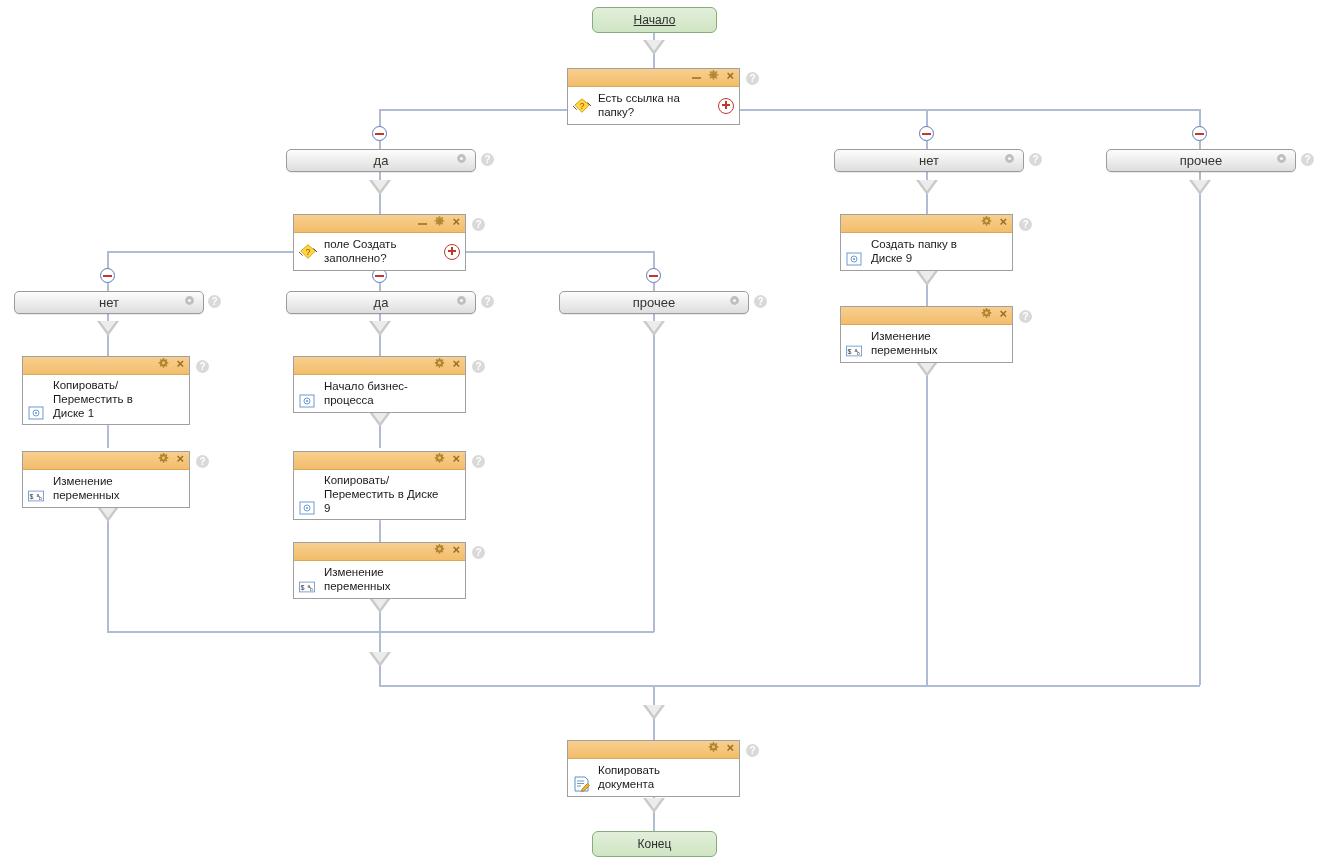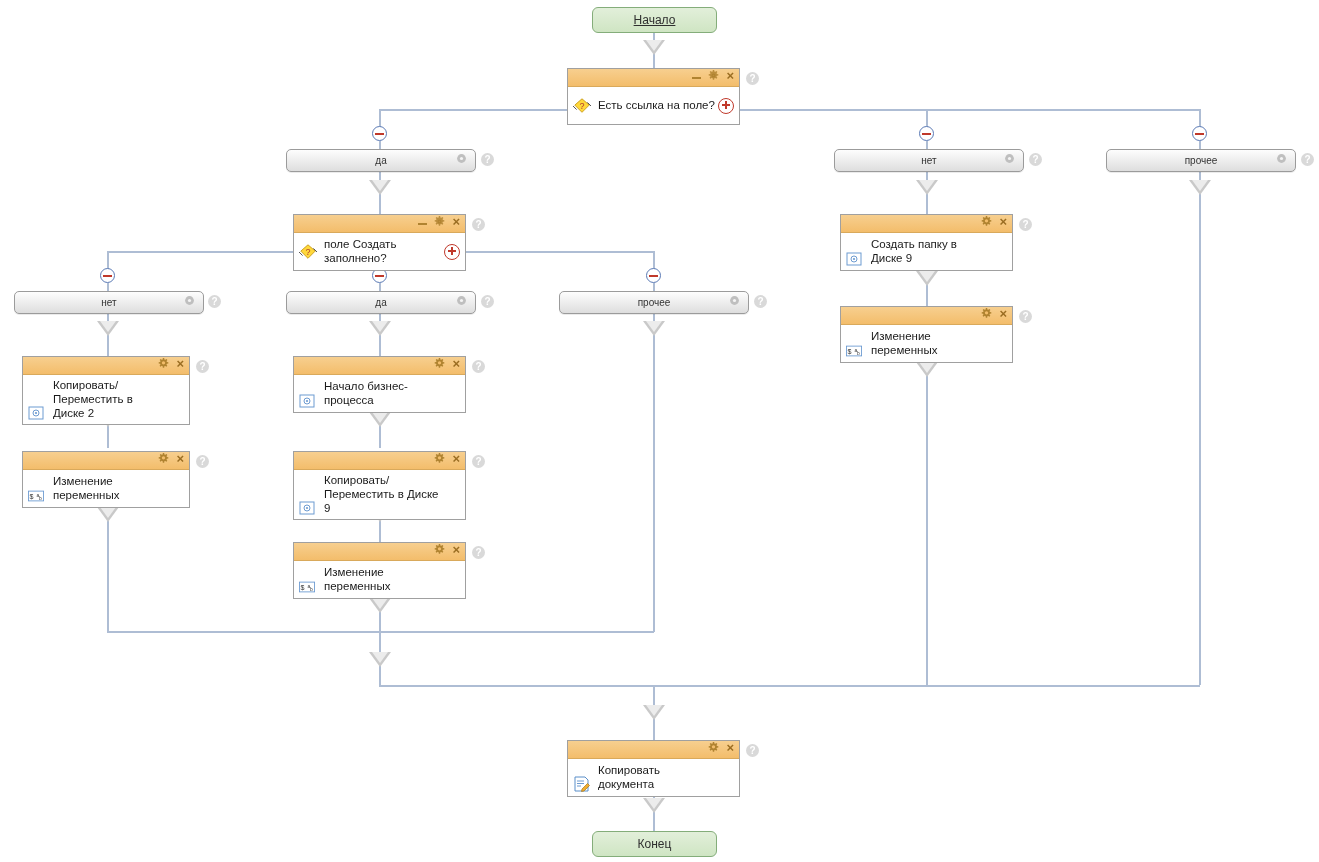--- a/index.html
+++ b/index.html
@@ -25,21 +25,21 @@
   
   .term{position:absolute;height:24px;border:1px solid #84ad7a;border-radius:6px;
         background:linear-gradient(#e2efda,#cfe5c3);
         display:flex;align-items:center;justify-content:center;
         font-size:12px;color:#2f2f2f;}
 
   
   .pill{position:absolute;height:21px;border:1px solid #9b9b9b;border-radius:5px;
         background:linear-gradient(#fdfdfd,#dedede);
         display:flex;align-items:center;justify-content:center;
-        font-size:10px;color:#333;box-shadow:0 1px 0 rgba(0,0,0,.08);}
+        font-size:13px;color:#333;box-shadow:0 1px 0 rgba(0,0,0,.08);}
   .pill .gear{position:absolute;right:8px;top:3px;}
   .help{position:absolute;width:13px;height:13px;border-radius:50%;
         background:#d9d9d9;color:#fff;font-size:10px;line-height:13px;
         text-align:center;font-weight:bold;}
 
   
   .card{position:absolute;border:1px solid #a0a0a0;background:#fff;box-sizing:border-box;}
   .card .hd{height:17px;background:linear-gradient(#f7cf8f,#f3bd6b);
             border-bottom:1px solid #d9a95b;position:relative;}
   .card .hd .btns{position:absolute;right:5px;top:1px;display:flex;gap:7px;align-items:center;}
@@ -149,21 +149,21 @@
         <span class="xbtn">×</span>
       </div>
     </div>
     <div class="bd">
       <svg class="ico" viewBox="0 0 24 20">
         <path d="M2 10 L6 14" stroke="#444" stroke-width="1" fill="none"></path>
         <path d="M18 6 L22 10" stroke="#444" stroke-width="1" fill="none"></path>
         <polygon points="12,2 20,9 12,17 4,9" fill="#ffd83b" stroke="#c79a18" stroke-width="1"></polygon>
         <text x="12" y="13" font-size="10" fill="#b03a2e" text-anchor="middle" font-family="Liberation Sans, sans-serif">?</text>
       </svg>
-      <span>Есть ссылка на поле?</span>
+      <span>Есть ссылка на папку?</span>
       <span class="plus"></span>
     </div>
     <span class="help">?</span>
   </div>
 
   <div class="pill" style="left:286px;top:149px;width:188px;">
     <span>да</span>
     <svg class="gear" width="11" height="11" viewBox="0 0 16 16">
         <circle cx="8" cy="8" r="6.4" fill="#bfbfbf"></circle>
         <circle cx="8" cy="8" r="2.3" fill="#f4f4f4"></circle>
@@ -249,21 +249,21 @@
           </svg>
         <span class="xbtn">×</span>
       </div>
     </div>
     <div class="bd">
       <svg class="ico" viewBox="0 0 16 14">
         <rect x="1" y="1" width="14" height="12" fill="#fff" stroke="#6d9bd1"></rect>
         <circle cx="8" cy="7" r="3" fill="none" stroke="#6d9bd1"></circle>
         <circle cx="8" cy="7" r="1.1" fill="#6d9bd1"></circle>
       </svg>
-      <span>Копировать/Переместить в Диске 2</span>
+      <span>Копировать/Переместить в Диске 1</span>
     </div>
     <span class="help">?</span>
   </div>
 
   <div class="card" style="left:22px;top:451px;width:168px;">
     <div class="hd">
       <div class="btns">
         <svg width="11" height="11" viewBox="0 0 16 16">
             <path fill="#b08330" d="M7 0h2l.3 2.1 1.3.55L12.3 1.4l1.4 1.4-1.25 1.7.55 1.3L15 6.1v2l-2.1.3-.55 1.3 1.25 1.7-1.4 1.4-1.7-1.25-1.3.55L9 14.1H7l-.3-2.1-1.3-.55L3.7 12.7l-1.4-1.4 1.25-1.7-.55-1.3L1 8.1v-2l2.1-.3.55-1.3L2.4 2.8l1.4-1.4 1.7 1.25 1.3-.55z"></path>
             <circle cx="8" cy="7" r="2.4" fill="#f3bd6b"></circle>

